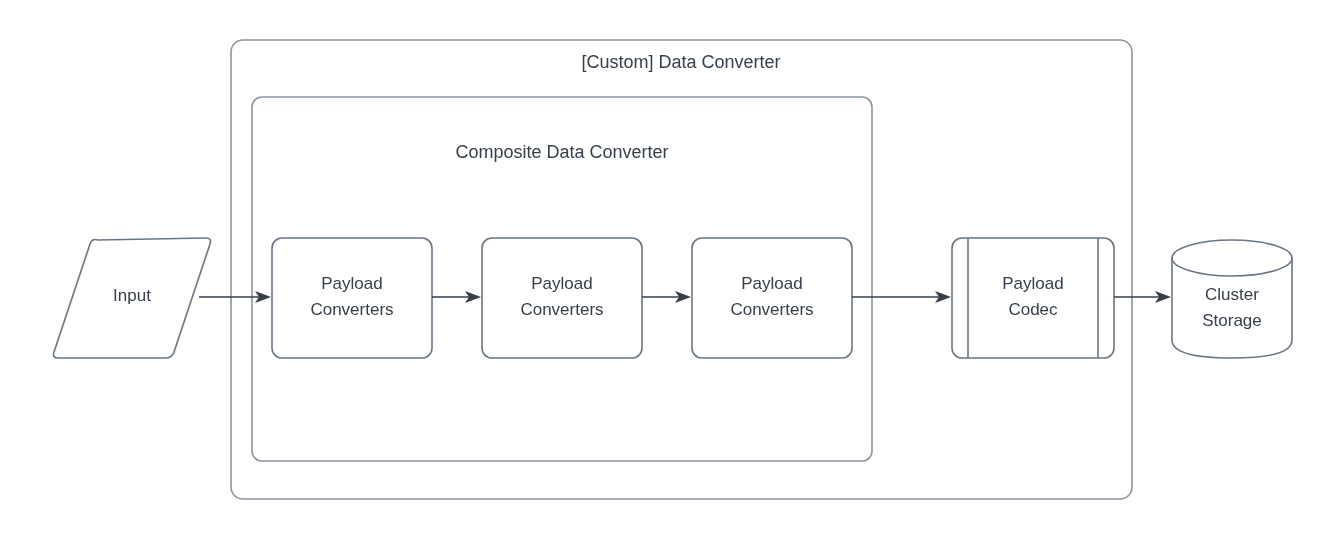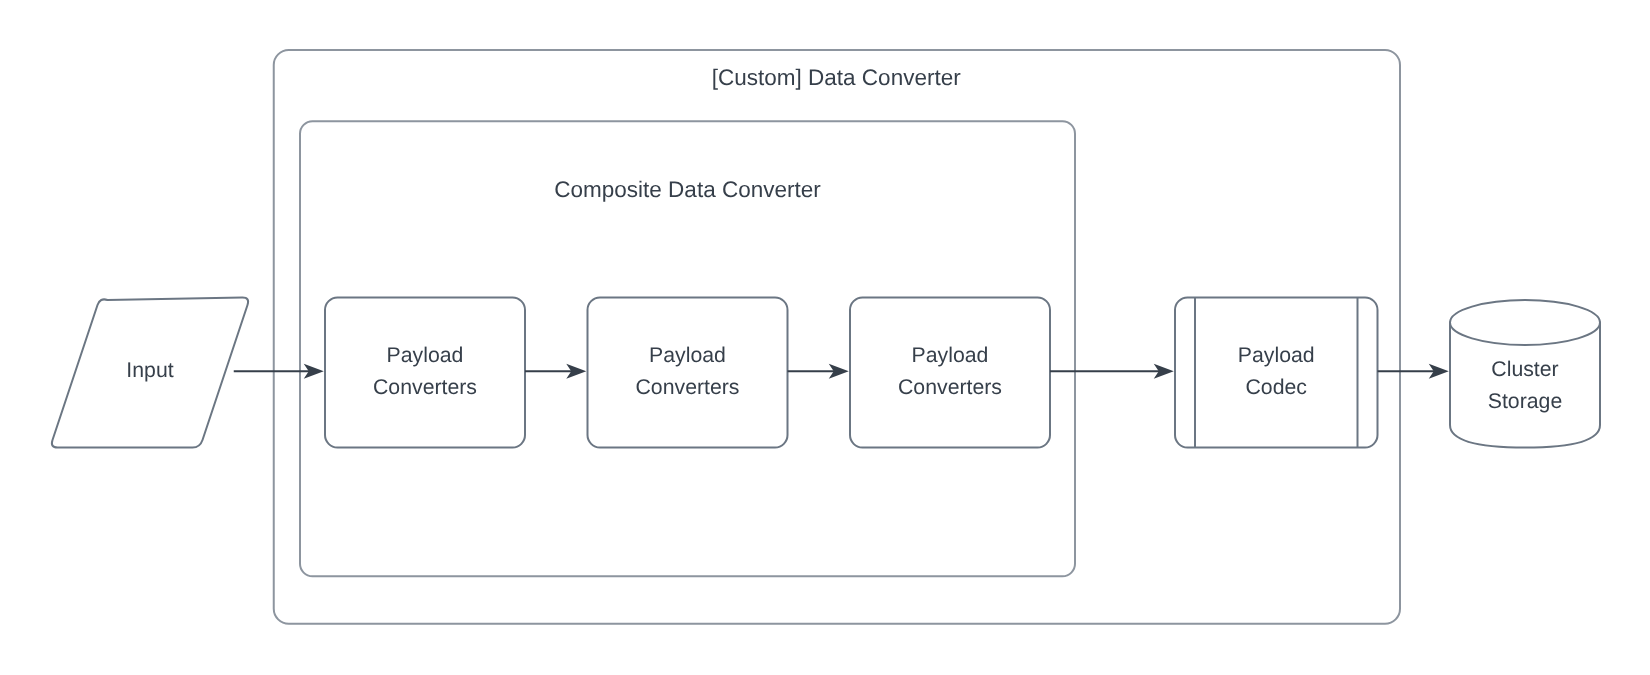--- a/index.html
+++ b/index.html
@@ -9,21 +9,21 @@
   }
   body {
     width: 1320px;
     height: 540px;
     position: relative;
     overflow: hidden;
     font-family: "Liberation Sans", sans-serif;
   }
   #diagram-root {
     position: absolute;
-    left: 0;
+    left: 12px;
     top: 0;
     width: 1136px;
     height: 540px;
   }
   svg.canvas {
     position: absolute;
     left: 0;
     top: 0;
     width: 1320px;
     height: 540px;

